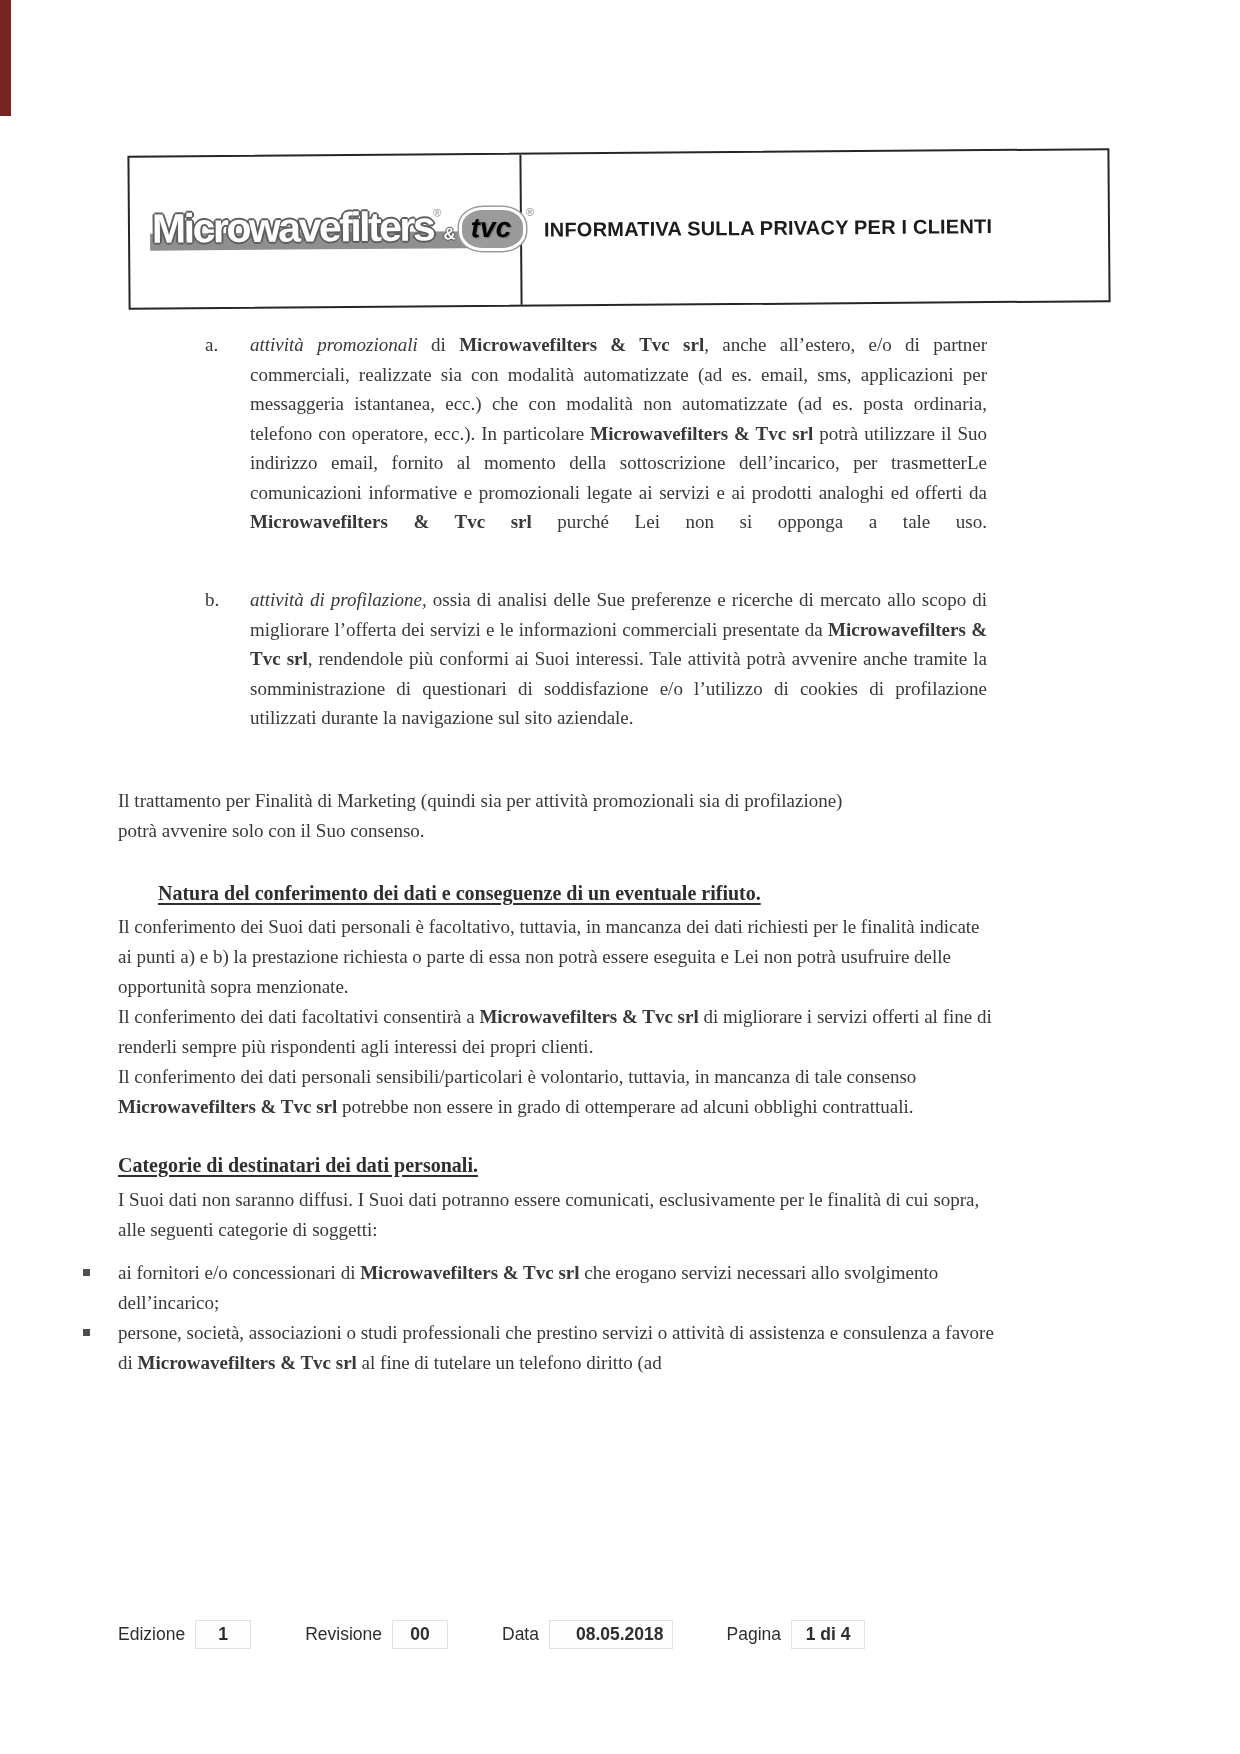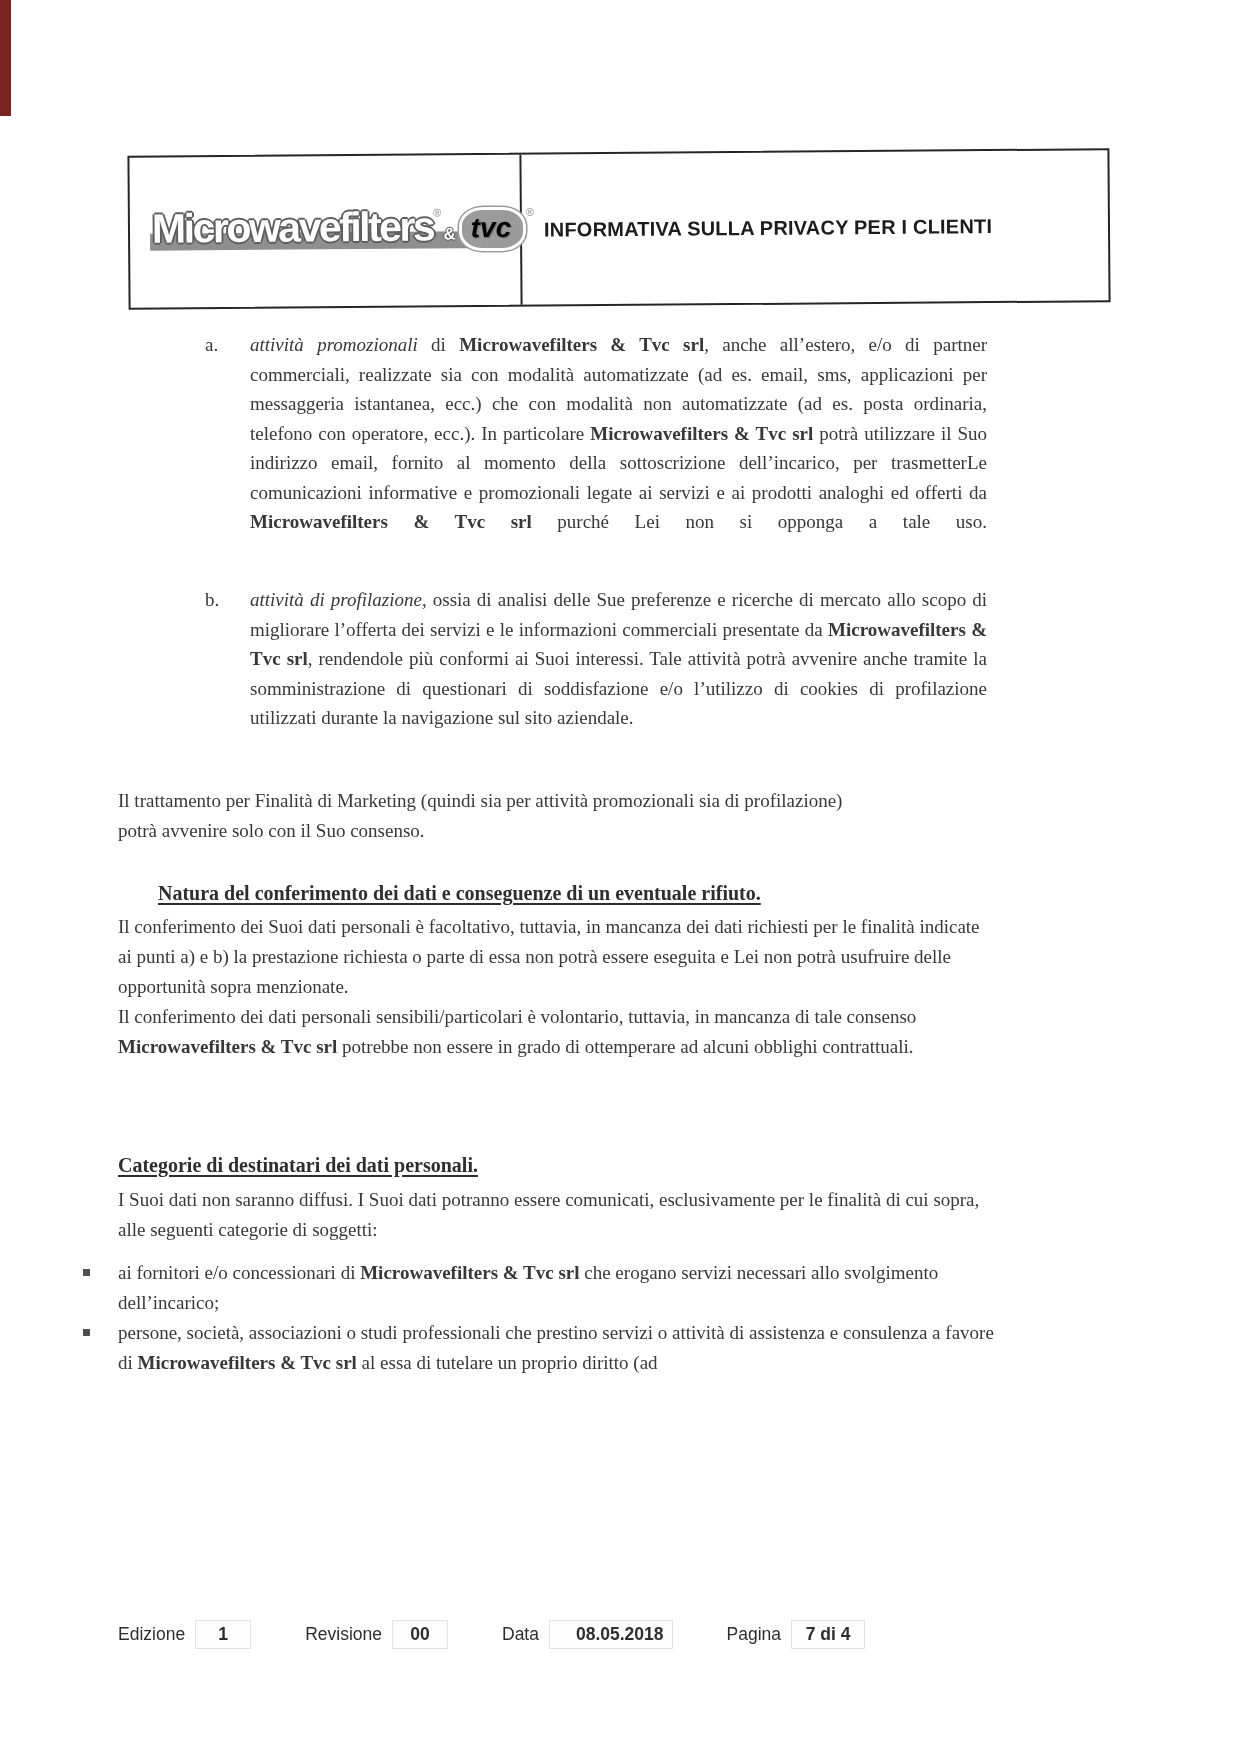--- a/index.html
+++ b/index.html
@@ -167,50 +167,51 @@
     <span class="item-marker">b.</span>
     <p class="item-text"><span class="seg-i">attività di profilazione</span><span>, ossia di analisi delle Sue preferenze e ricerche di mercato allo scopo di migliorare l’offerta dei servizi e le informazioni commerciali presentate da </span><span class="seg-b">Microwavefilters &amp; Tvc srl</span><span>, rendendole più conformi ai Suoi interessi. Tale attività potrà avvenire anche tramite la somministrazione di questionari di soddisfazione e/o l’utilizzo di cookies di profilazione utilizzati durante la navigazione sul sito aziendale.</span></p>
   </div>
 
   <p class="abs para marketing">Il trattamento per Finalità di Marketing (quindi sia per attività promozionali sia di profilazione) potrà avvenire solo con il Suo consenso.</p>
 
   <h2 class="abs section-heading natura-h">Natura del conferimento dei dati e conseguenze di un eventuale rifiuto.</h2>
 
   <div class="abs natura-body">
     <p class="para"><span>Il conferimento dei Suoi dati personali è facoltativo, tuttavia, in mancanza dei dati richiesti per le finalità indicate ai punti a) e b) la prestazione richiesta o parte di essa non potrà essere eseguita e Lei non potrà usufruire delle opportunità sopra menzionate.</span></p>
+    <p class="para"><span>Il conferimento dei dati facoltativi consentirà a </span><span class="seg-b">Microwavefilters &amp; Tvc srl</span><span> di migliorare i servizi offerti al fine di renderli sempre più rispondenti agli interessi dei propri clienti.</span></p>
     <p class="para"><span>Il conferimento dei dati personali sensibili/particolari è volontario, tuttavia, in mancanza di tale consenso </span><span class="seg-b">Microwavefilters &amp; Tvc srl</span><span> potrebbe non essere in grado di ottemperare ad alcuni obblighi contrattuali.</span></p>
   </div>
 
   <h2 class="abs section-heading categorie-h">Categorie di destinatari dei dati personali.</h2>
 
   <p class="abs para categorie-intro">I Suoi dati non saranno diffusi. I Suoi dati potranno essere comunicati, esclusivamente per le finalità di cui sopra, alle seguenti categorie di soggetti:</p>
 
   <div class="abs bullets">
     <div class="bullet-row">
       <span class="bullet-marker"></span>
       <p class="bullet-text"><span>ai fornitori e/o concessionari di </span><span class="seg-b">Microwavefilters &amp; Tvc srl</span><span> che erogano servizi necessari allo svolgimento dell’incarico;</span></p>
     </div>
     <div class="bullet-row">
       <span class="bullet-marker"></span>
-      <p class="bullet-text"><span>persone, società, associazioni o studi professionali che prestino servizi o attività di assistenza e consulenza a favore di </span><span class="seg-b">Microwavefilters &amp; Tvc srl</span><span> al essa di tutelare un proprio diritto (ad</span></p>
+      <p class="bullet-text"><span>persone, società, associazioni o studi professionali che prestino servizi o attività di assistenza e consulenza a favore di </span><span class="seg-b">Microwavefilters &amp; Tvc srl</span><span> al fine di tutelare un telefono diritto (ad</span></p>
     </div>
   </div>
 
   <div class="abs footer">
     <div class="f-field">
       <span class="f-label">Edizione</span>
       <span class="f-value">1</span>
     </div>
     <div class="f-field">
       <span class="f-label">Revisione</span>
       <span class="f-value">00</span>
     </div>
     <div class="f-field">
       <span class="f-label">Data</span>
       <span class="f-value">08.05.2018</span>
     </div>
     <div class="f-field">
       <span class="f-label">Pagina</span>
-      <span class="f-value">7 di 4</span>
+      <span class="f-value">1 di 4</span>
     </div>
   </div>
 
 </div>
 
 </body></html>

